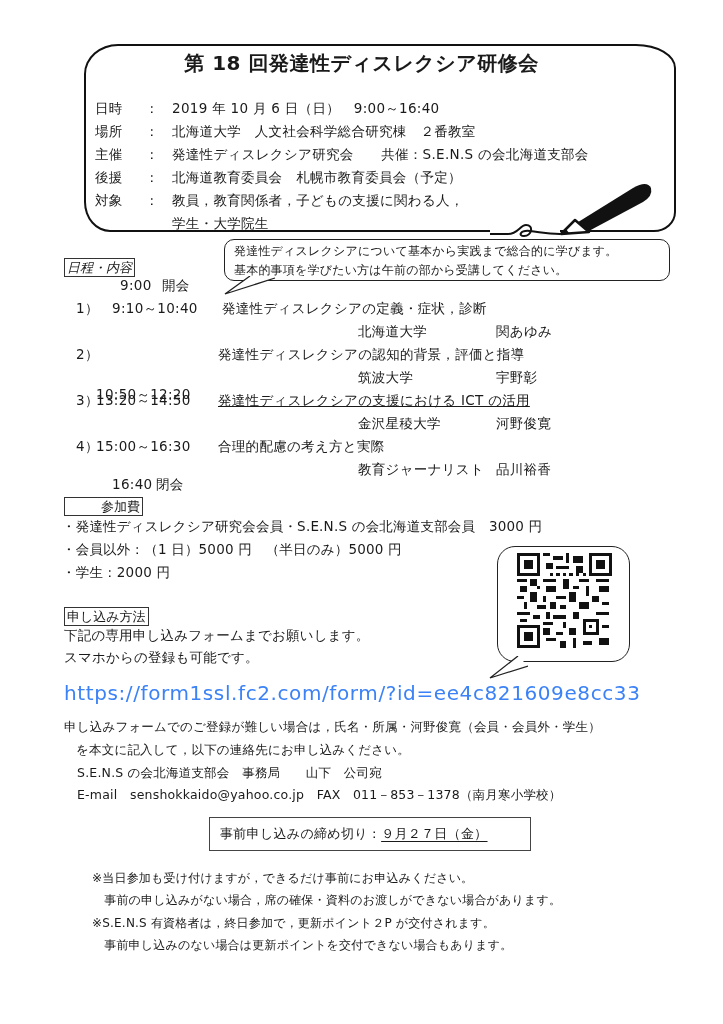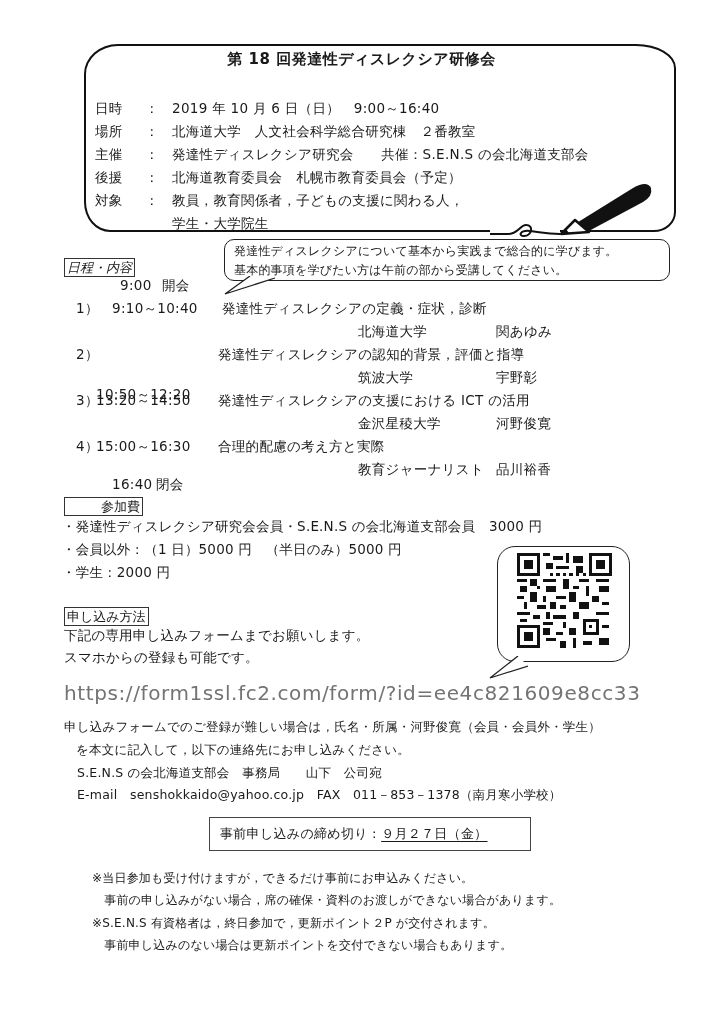--- a/index.html
+++ b/index.html
@@ -10,21 +10,21 @@
       color: #1a1a1a;
       overflow: hidden;
     }
     .abs { position: absolute; white-space: nowrap; }
 
     
     .header-box {
       position: absolute; left: 84px; top: 44px; width: 592px; height: 188px;
       border: 2.5px solid #111; border-radius: 34px 40px 22px 26px / 30px 24px 20px 30px;
     }
-    .header-title { left: 0; top: 50px; width: 723px; text-align: center; font-size: 15px; font-weight: bold; letter-spacing: 0.5px; }
+    .header-title { left: 0; top: 50px; width: 723px; text-align: center; font-size: 20px; font-weight: bold; letter-spacing: 0.5px; }
     .info-row { font-size: 13.5px; letter-spacing: 0.3px; }
     .info-label { position: absolute; left: 95px; }
     .info-colon { position: absolute; left: 145px; }
     .info-value { position: absolute; left: 172px; }
 
     .pencil { position: absolute; left: 555px; top: 180px; width: 110px; height: 56px; }
     .squiggle { position: absolute; left: 490px; top: 222px; width: 70px; height: 20px; background: #fff; }
 
     
     .note-bubble {
@@ -43,21 +43,21 @@
 
     .fee-item { font-size: 13.5px; letter-spacing: 0.2px; text-align: center; }
 
     .qr-bubble {
       position: absolute; left: 497px; top: 546px; width: 133px; height: 116px;
       border: 1.5px solid #222; border-radius: 18px; background: #fff;
     }
     .qr-tail { position: absolute; left: 488px; top: 656px; width: 40px; height: 24px; }
     .qr { position: absolute; left: 517px; top: 553px; width: 95px; height: 95px; }
 
-    .url { font-size: 20px; letter-spacing: 0.6px; color: #737373; }
+    .url { font-size: 20px; letter-spacing: 0.6px; color: #3b82f6; }
 
     .body-text { font-size: 12.5px; letter-spacing: 0.2px; }
 
     .deadline-box {
       position: absolute; left: 209px; top: 817px; width: 322px; height: 34px;
       border: 1.5px solid #444;
     }
     .deadline-label { font-size: 13px; letter-spacing: 0.3px; }
     .deadline-date { text-decoration: underline; text-underline-offset: 3px; text-align: right; }
 
@@ -124,21 +124,21 @@
 <div class="abs schedule" style="left:496px;top:323px;">関あゆみ</div>
 
 <div class="abs schedule" style="left:76px;top:346px;">2）</div>
 <div class="abs schedule" style="left:96px;top:346px;margin-top:40px;">10:50～12:20</div>
 <div class="abs schedule" style="left:218px;top:346px;">発達性ディスレクシアの認知的背景，評価と指導</div>
 <div class="abs schedule" style="left:358px;top:369px;">筑波大学</div>
 <div class="abs schedule" style="left:496px;top:369px;">宇野彰</div>
 
 <div class="abs schedule" style="left:76px;top:392px;">3）</div>
 <div class="abs schedule" style="left:96px;top:392px;">13:20～14:50</div>
-<div class="abs schedule" style="left:218px;top:392px;">発達性ディスレクシアの支援における ICT の活用</div>
+<div class="abs schedule" style="left:218px;top:392px;text-decoration:underline;">発達性ディスレクシアの支援における ICT の活用</div>
 <div class="abs schedule" style="left:358px;top:415px;">金沢星稜大学</div>
 <div class="abs schedule" style="left:496px;top:415px;">河野俊寛</div>
 
 <div class="abs schedule" style="left:76px;top:438px;">4）</div>
 <div class="abs schedule" style="left:96px;top:438px;">15:00～16:30</div>
 <div class="abs schedule" style="left:218px;top:438px;">合理的配慮の考え方と実際</div>
 <div class="abs schedule" style="left:358px;top:461px;">教育ジャーナリスト</div>
 <div class="abs schedule" style="left:496px;top:461px;">品川裕香</div>
 
 <div class="abs schedule" style="left:112px;top:476px;">16:40</div>

